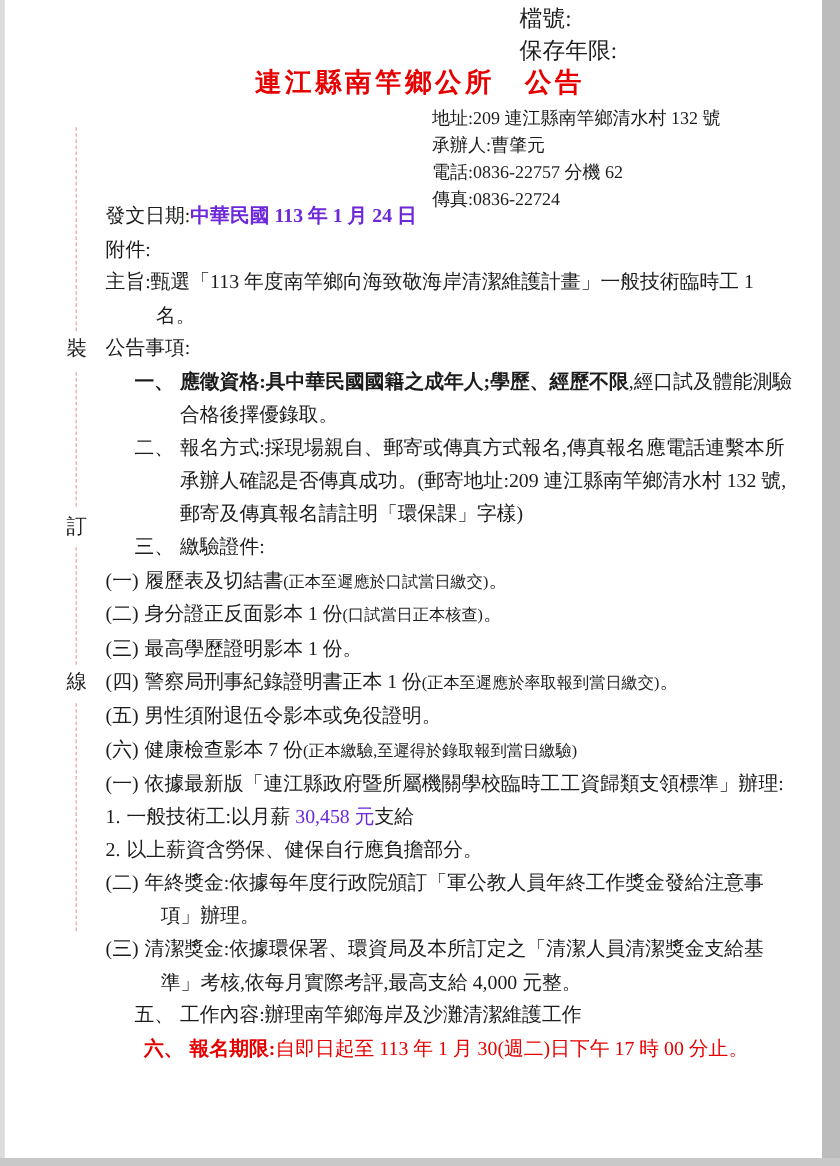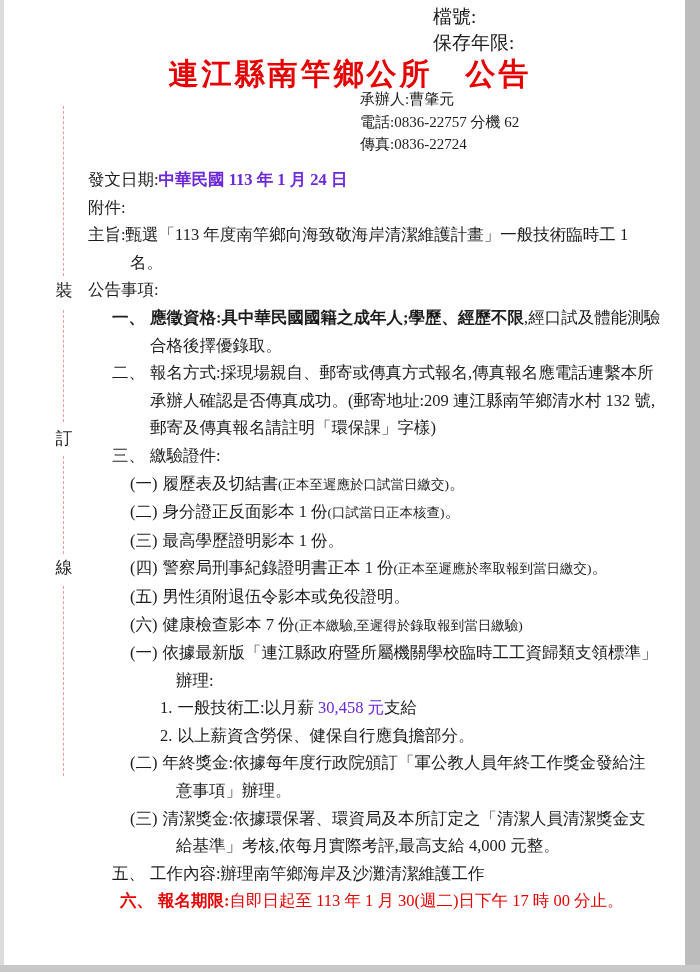--- a/index.html
+++ b/index.html
@@ -20,31 +20,31 @@
   .seg2 { top:310px; height:112px; }
   .seg3 { top:456px; height:98px;  }
   .seg4 { top:586px; height:190px; }
   .bind-char { position:absolute; left:50px; width:28px; text-align:center;
                font-size:17px; color:#222; }
   .char1 { top:279px; } .char2 { top:427px; } .char3 { top:556px; }
 
   .corner { position:absolute; top:4px; left:433px; font-size:19px; line-height:26px; }
 
   .title { position:absolute; top:54px; left:0; right:0; text-align:center;
-           color:#e60000; font-weight:bold; font-size:30px; letter-spacing:3px; }
+           color:#e60000; font-weight:bold; font-size:22px; letter-spacing:3px; }
 
   .contact { position:absolute; top:88px; left:360px; font-size:15px; line-height:22.5px; }
 
   .content { position:absolute; top:166px; left:88px; width:574px;
              font-size:16.5px; line-height:27.6px; }
 
   .hang42 { padding-left:42px; text-indent:-42px; }
   .item   { margin-left:24px; padding-left:38px; text-indent:-38px; }
-  .sub    { margin-left:42px; padding-left:46px; text-indent:-46px; }
-  .numd   { margin-left:72px; padding-left:32px; text-indent:-32px; }
+  .sub    { padding-left:46px; text-indent:-46px; }
+  .numd   { padding-left:32px; text-indent:-32px; }
   .num    { margin-right:5px; }
 
   .b    { font-weight:bold; }
   .red  { color:#e60000;margin-left:32px; }
   .blue { color:#6d28d9; }
   .note { font-size:13.5px; }
 </style>
 </head>
 <body>
 
@@ -63,20 +63,21 @@
   <div class="bind-line seg4"></div>
 
   <div class="corner">
     <div>檔號:</div>
     <div>保存年限:</div>
   </div>
 
   <h1 class="title">連江縣南竿鄉公所　公告</h1>
 
   <div class="contact">
+    <div>地址:209 連江縣南竿鄉清水村 132 號</div>
     <div>承辦人:曹肇元</div>
     <div>電話:0836-22757 分機 62</div>
     <div>傳真:0836-22724</div>
   </div>
 
   <div class="content">
 
     <p><span>發文日期:</span><span class="blue b">中華民國 113 年 1 月 24 日</span></p>
 
     <p>附件:</p>

